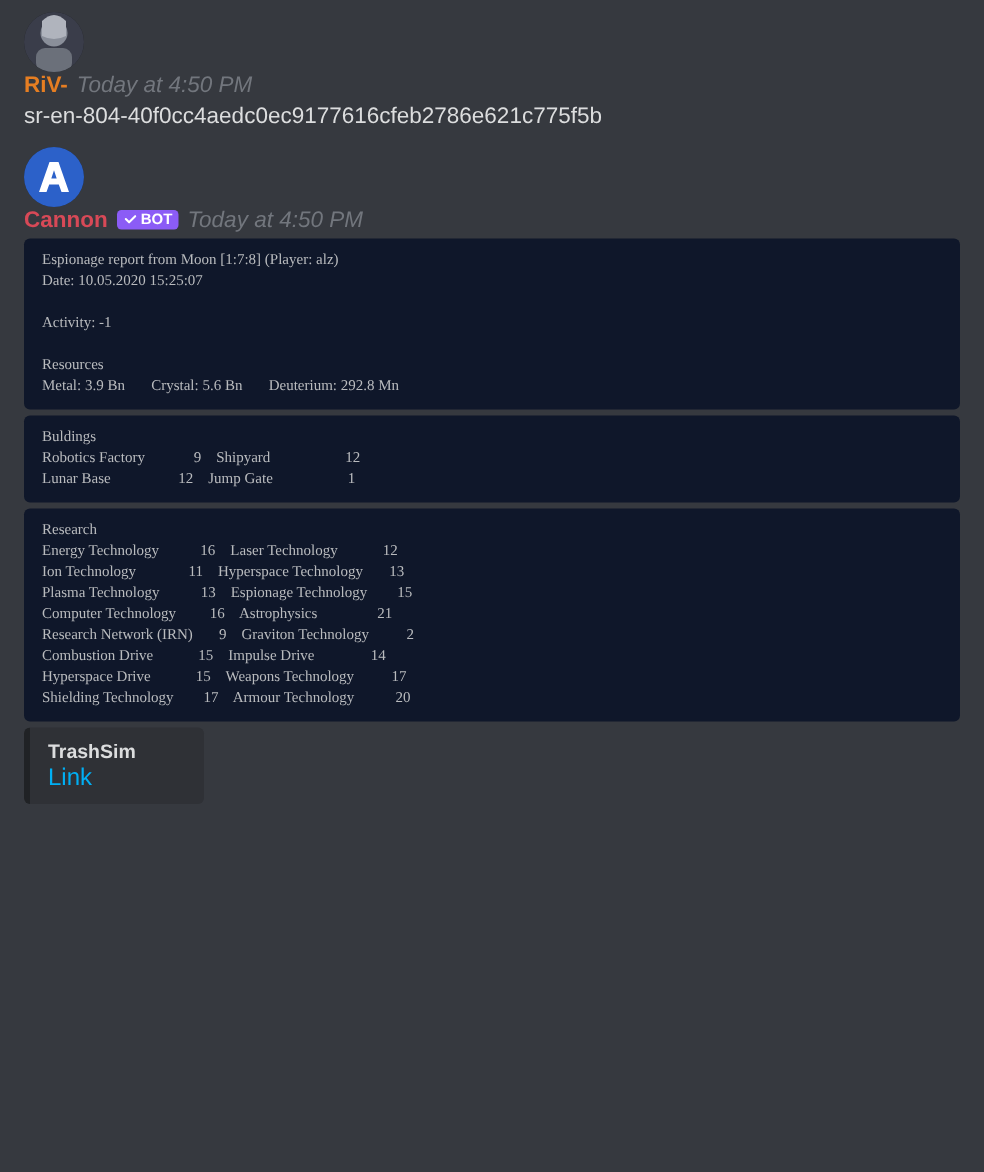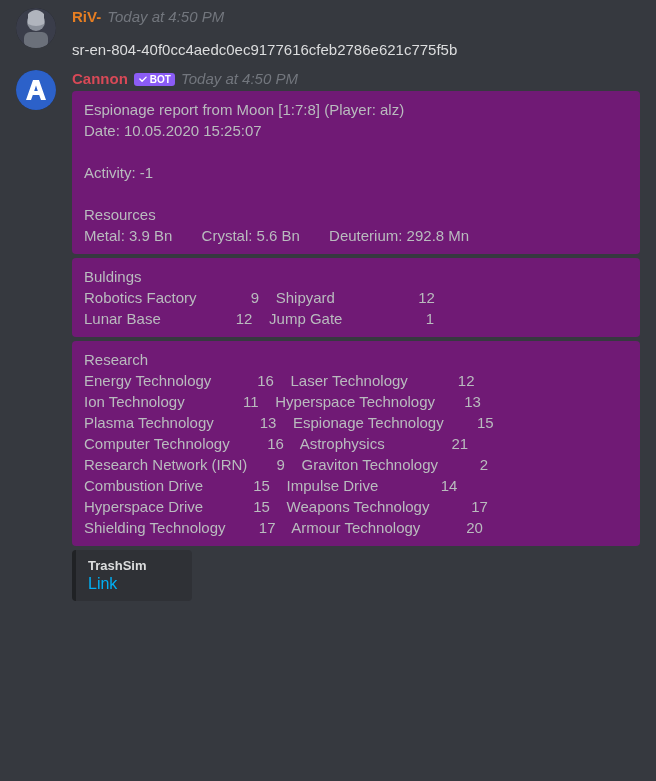--- a/index.html
+++ b/index.html
@@ -5,46 +5,46 @@
   * { box-sizing: border-box; margin: 0; padding: 0; }
   body {
     background: #36393f;
     font-family: "Segoe UI", "Helvetica Neue", Arial, sans-serif;
     font-size: 14px;
     color: #dcddde;
     width: 656px;
     height: 781px;
     overflow: hidden;
   }
-  .msg { display: flex; padding: 8px 16px 2px 16px; }
+  .msg { display: flex; padding: 8px 16px 2px 16px; flex-direction: column; }
   .avatar {
     width: 40px; height: 40px; border-radius: 50%;
     margin-right: 16px; flex-shrink: 0;
     background: #202225; overflow: hidden;
   }
   .avatar svg { width: 100%; height: 100%; }
   .msg-body { flex: 1; min-width: 0; }
   .header-line { display: flex; align-items: baseline; gap: 6px; }
   .username { font-weight: 600; font-size: 15px; cursor: pointer; }
   .username.riv { color: #e67e22; }
   .username.bot { color: #d84957; }
   .bot-tag {
     background: #8b5cf6; color: #fff; font-size: 10px; font-weight: 600;
     padding: 1px 4px; border-radius: 3px; display: inline-flex; align-items: center;
     gap: 2px; vertical-align: middle;
   }
   .bot-tag svg { width: 10px; height: 10px; }
   .timestamp { color: #72767d; font-size: 15px; font-style: italic; }
-  .content-line { color: #dcddde; font-size: 15px; line-height: 1.4; margin-top: 14px; }
+  .content-line { color: #dcddde; font-size: 15px; line-height: 1.4; margin-top: 2px; }
   .embed-wrap { margin-top: 4px; }
   .embed {
-    background: #701a75; border-radius: 4px;
+    background: #0f172a; border-radius: 4px;
     padding: 8px 12px; margin-bottom: 4px;
-    font-family: Liberation Sans, sans-serif;
-    font-size: 15px; line-height: 1.4; color: #b9bbbe;
+    font-family: Liberation Serif, serif;
+    font-size: 10px; line-height: 1.4; color: #b9bbbe;
     white-space: pre;
   }
   .mini-embed {
     background: #2f3136; border-left: 4px solid #202225;
     border-radius: 4px; padding: 8px 12px; width: 120px;
     font-size: 13px; margin-top: 4px;
   }
   .mini-embed .title { color: #dcddde; font-weight: 700; margin-bottom: 2px; font-size:13px;}
   .mini-embed .link { color: #00aff4; cursor: pointer; font-size:16px;}
 </style>

